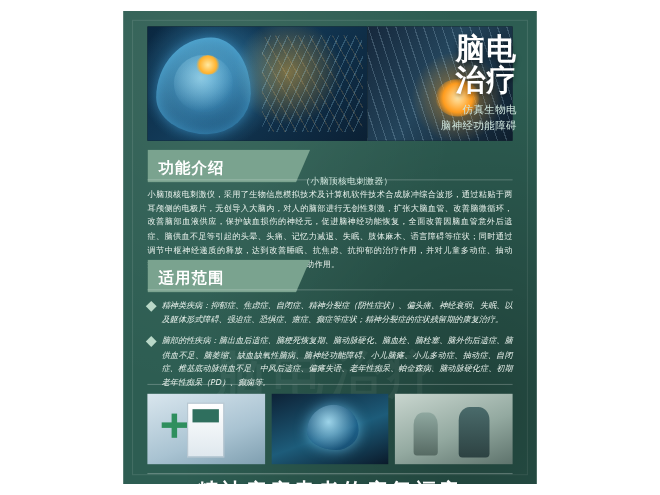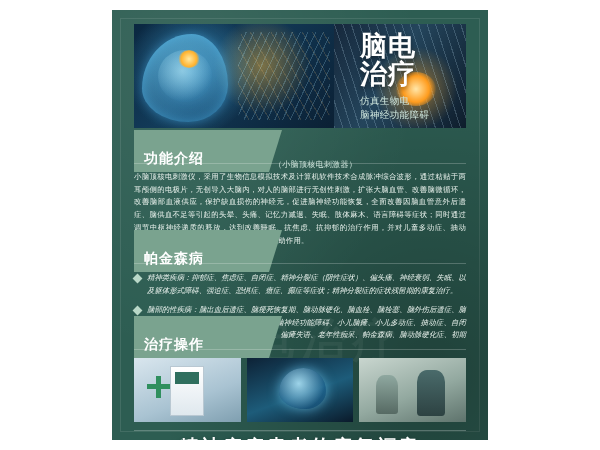--- a/index.html
+++ b/index.html
@@ -90,21 +90,21 @@
     position:absolute;inset:0;
     background:repeating-linear-gradient(72deg, rgba(200,235,255,0.20) 0 1px, rgba(0,0,0,0) 1px 8px);
   }
   .neck-glow{
     position:absolute;left:62px;top:48px;width:40px;height:34px;border-radius:50%;
     background:radial-gradient(circle,#ffe6a8,#ff9c1e 50%,rgba(255,120,0,0) 78%);
   }
 
   
   .title-block{
-    position:absolute;right:18px;top:22px;width:110px;text-align:left;
+    position:absolute;right:18px;top:22px;width:110px;text-align:right;
   }
   .title-main{
     color:#ffffff;font-size:27px;line-height:1.04;font-weight:bold;
     letter-spacing:1px;
     text-shadow:0 2px 5px rgba(0,0,0,0.5);
     font-family:"DejaVu Sans",sans-serif;
   }
   .title-sub{
     margin-top:6px;color:#cfe6dd;font-size:9.5px;line-height:1.5;
     letter-spacing:0.4px;
@@ -114,21 +114,21 @@
   
   .section{position:absolute;left:22px;width:332px;}
   .sec-head{
     position:relative;height:26px;display:flex;align-items:center;
   }
   .ribbon{
     position:relative;
     height:26px;min-width:112px;
     background:#7aa38f;
     display:flex;align-items:center;
-    padding:16px 26px 0 10px;
+    padding:4px 26px 0 10px;
     color:#ffffff;font-size:14px;font-weight:bold;letter-spacing:1px;
     clip-path:polygon(0 0,100% 0,calc(100% - 13px) 100%,0 100%);
   }
   .ribbon-note{
     margin-left:-8px;
     color:#cfe6dd;font-size:8px;letter-spacing:0.3px;white-space:nowrap;margin-top:27px;
   }
   .sec-rule{
     position:absolute;left:0;right:0;bottom:0;height:1px;background:rgba(255,255,255,0.22);
   }
@@ -249,39 +249,38 @@
       <div class="sec-head">
         <div class="ribbon">功能介绍</div>
         <div class="ribbon-note">（小脑顶核电刺激器）</div>
         <div class="sec-rule"></div>
       </div>
       <div class="body-text">小脑顶核电刺激仪，采用了生物信息模拟技术及计算机软件技术合成脉冲综合波形，通过粘贴于两耳颅侧的电极片，无创导入大脑内，对人的脑部进行无创性刺激，扩张大脑血管、改善脑微循环，改善脑部血液供应，保护缺血损伤的神经元，促进脑神经功能恢复，全面改善因脑血管意外后遗症、脑供血不足等引起的头晕、头痛、记忆力减退、失眠、肢体麻木、语言障碍等症状；同时通过调节中枢神经递质的释放，达到改善睡眠、抗焦虑、抗抑郁的治疗作用，并对儿童多动症、抽动症、自闭症等疾病的康复治疗具有良好的辅助作用。</div>
     </div>
 
     <div class="section" style="top:228px;">
       <div class="sec-head">
-        <div class="ribbon">帕金森病</div>
+        <div class="ribbon">适用范围</div>
         <div class="ribbon-note"></div>
         <div class="sec-rule"></div>
       </div>
       <div class="bullets">
         <div class="bullet">
           <span class="dot"></span>
           <span class="bullet-text">精神类疾病：抑郁症、焦虑症、自闭症、精神分裂症（阴性症状）、偏头痛、神经衰弱、失眠、以及躯体形式障碍、强迫症、恐惧症、癔症、癫症等症状；精神分裂症的症状残留期的康复治疗。</span>
         </div>
         <div class="bullet">
           <span class="dot"></span>
           <span class="bullet-text">脑部的性疾病：脑出血后遗症、脑梗死恢复期、脑动脉硬化、脑血栓、脑栓塞、脑外伤后遗症、脑供血不足、脑萎缩、缺血缺氧性脑病、脑神经功能障碍、小儿脑瘫、小儿多动症、抽动症、自闭症、椎基底动脉供血不足、中风后遗症、偏瘫失语、老年性痴呆、帕金森病、脑动脉硬化症、初期老年性痴呆（PD）、癫痫等。</span>
         </div>
       </div>
     </div>
 
     <div class="section" style="top:314px;">
       <div class="sec-head">
-        <div class="ribbon">治疗操作</div>
         <div class="ribbon-note"></div>
         <div class="sec-rule"></div>
       </div>
     </div>
 
     <div class="photos" style="top:348px;">
       <div class="photo ph1">
         <div class="cross"></div>
         <div class="device"></div>
       </div>

